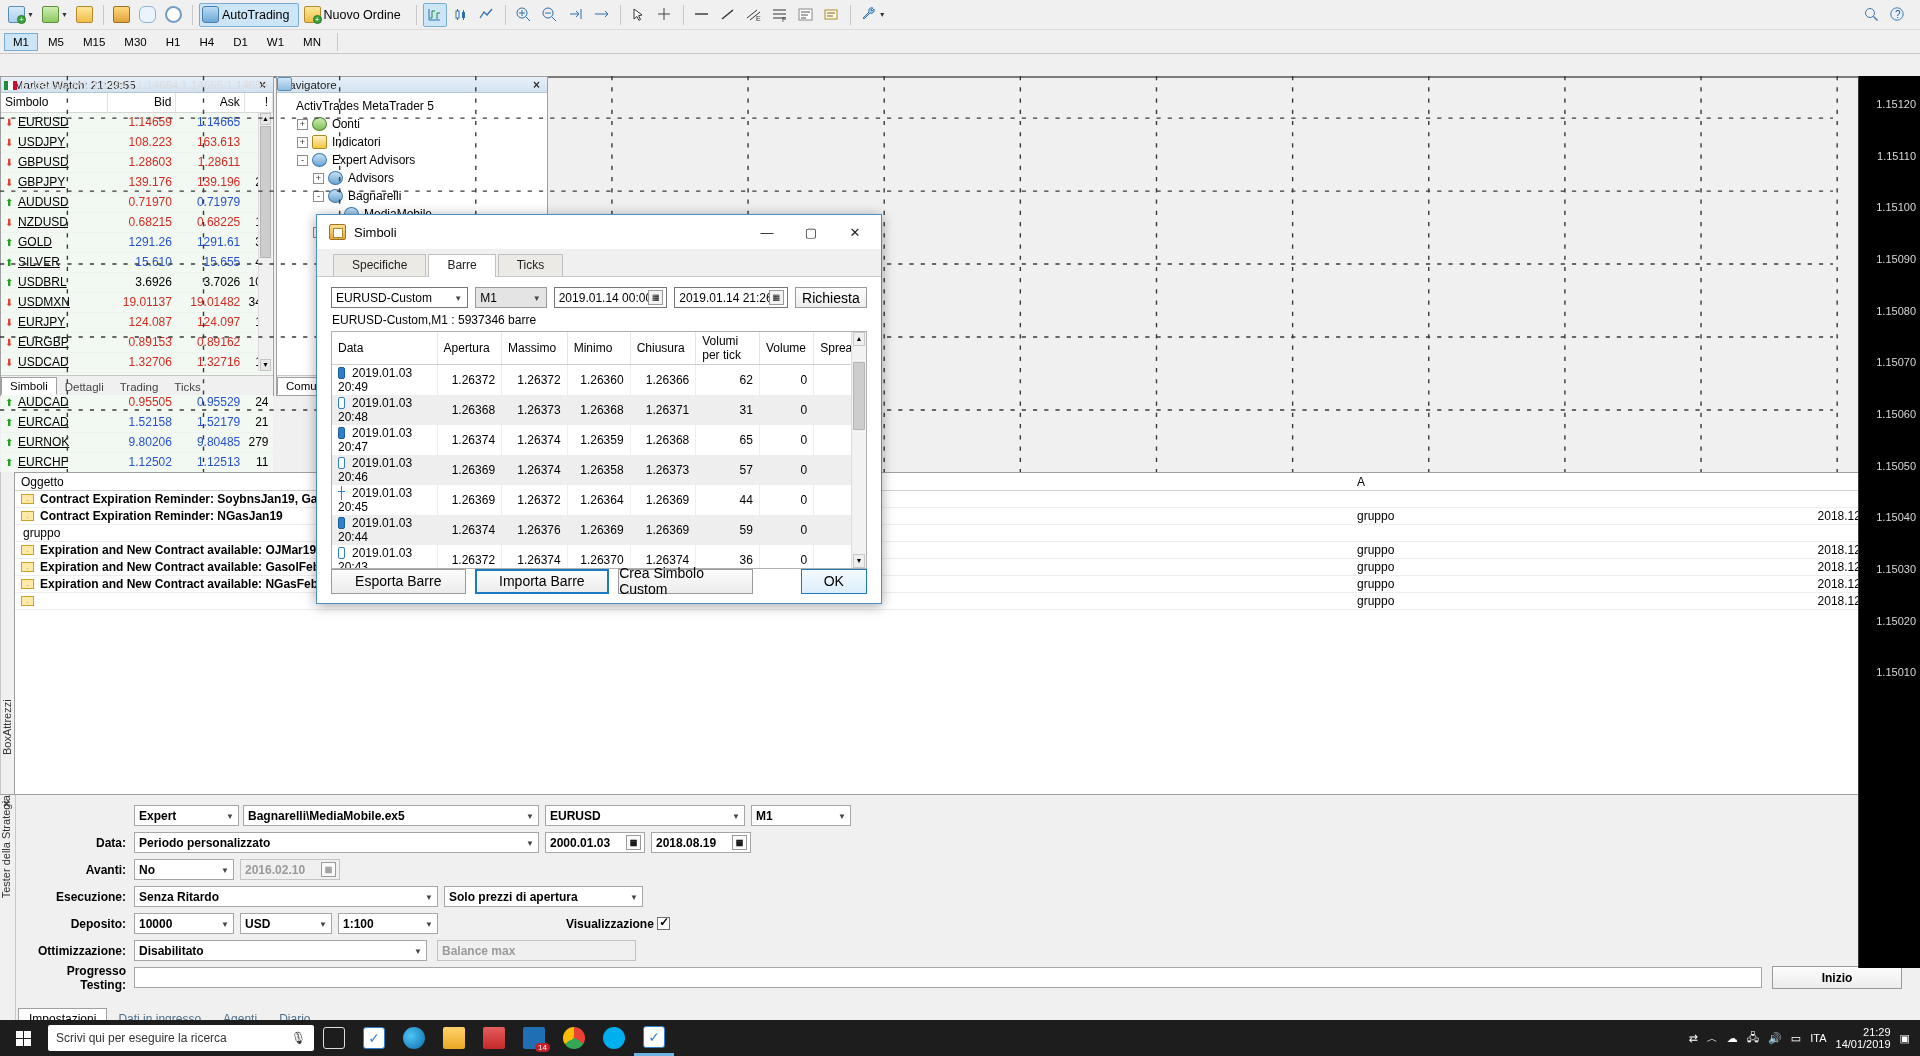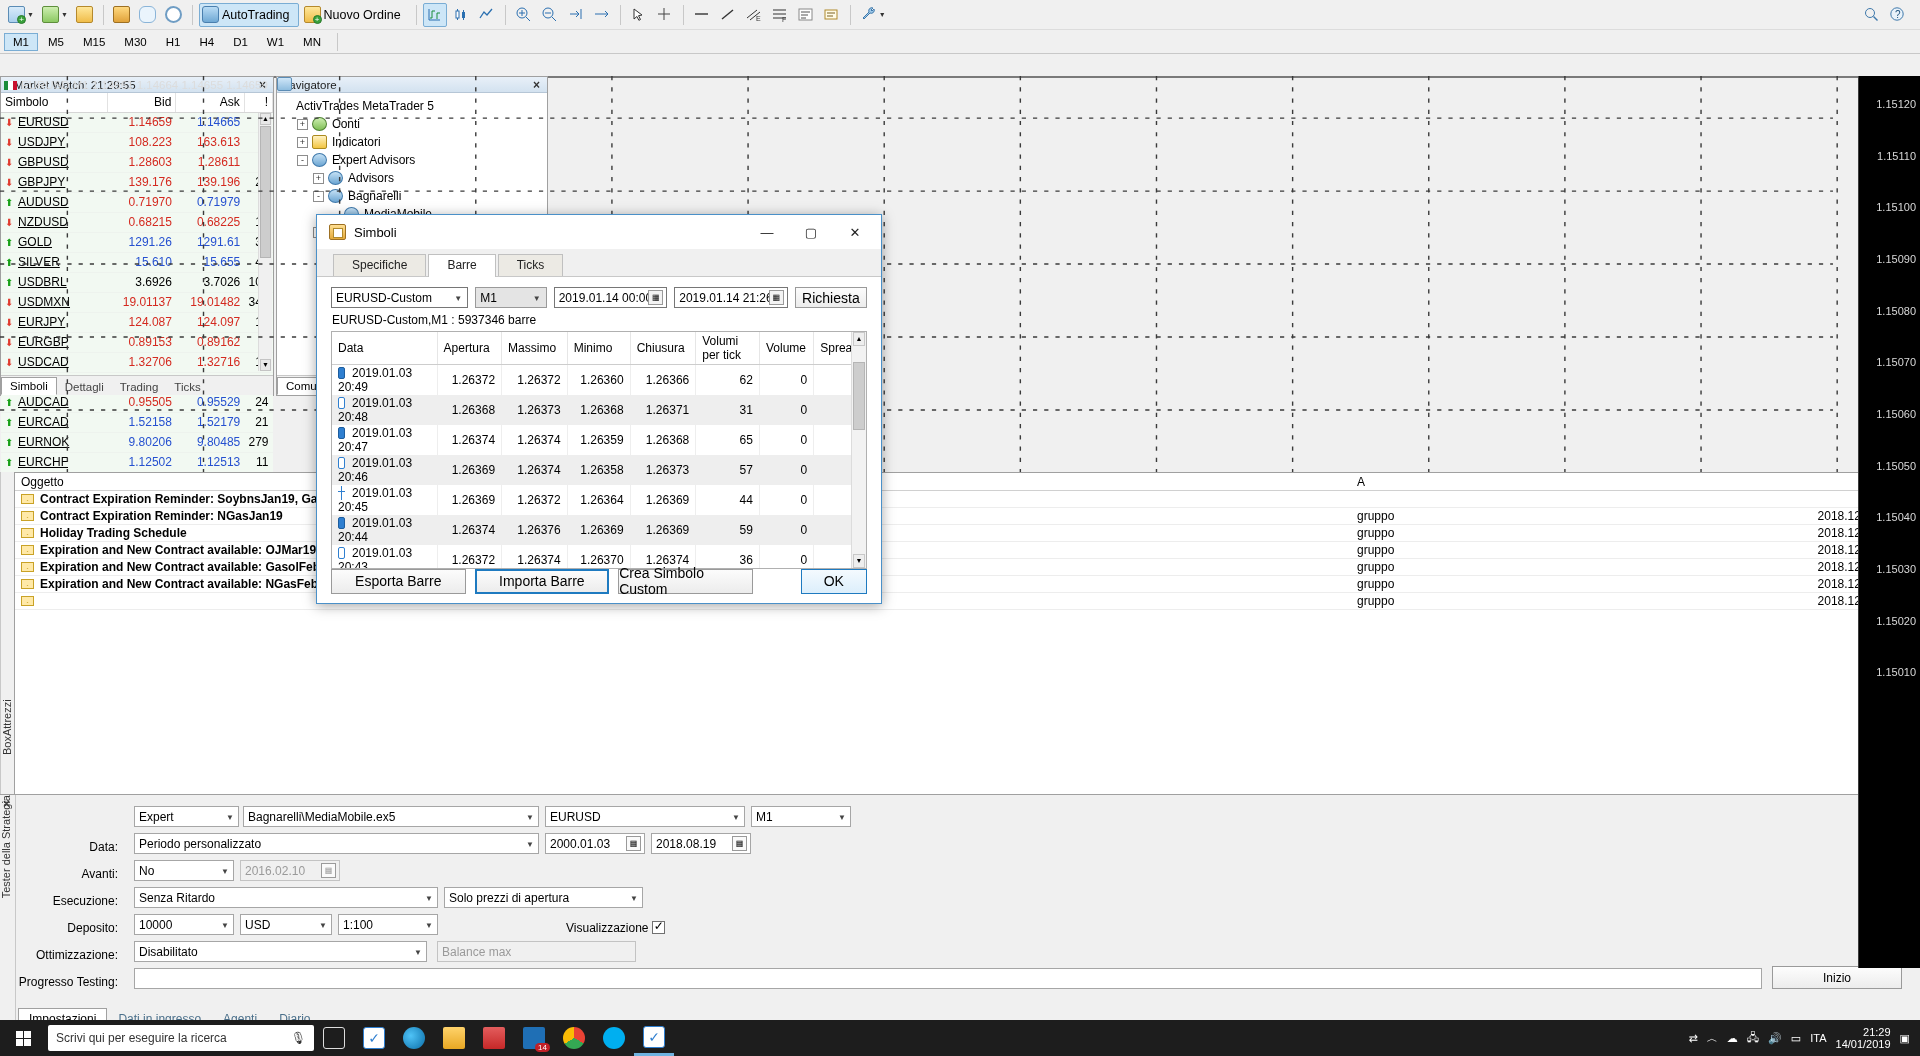--- a/index.html
+++ b/index.html
@@ -107,22 +107,22 @@
             background:#f0f0f0; border-top:1px solid #c8c8c8; width:760px;}
   .tb-tabs .t{ padding:3px 9px; color:#4a6f8a;}
   .tb-tabs .sep{ color:#bbb; padding:3px 0;}
 
   
   .tester{ position:absolute; left:0; right:0; bottom:26px; height:236px; background:#f0f0f0; border-top:1px solid #a0a0a0;}
   .tester-vtab{ position:absolute; left:0; top:0; bottom:0; width:16px; background:#f0f0f0; border-right:1px solid #c8c8c8;}
   .tester-vtab .vt{ writing-mode:vertical-rl; transform:rotate(180deg); font-size:11px; padding-top:10px; text-align:center; color:#333; display:block;}
   .tester-x{ position:absolute; left:3px; top:2px; font-size:12px; font-weight:bold; color:#444; cursor:pointer;}
   .tform{ position:absolute; left:18px; right:0; top:0; bottom:22px; background:#f0f0f0; padding-top:9px;}
-  .frow{ display:flex; align-items:flex-end; height:23px; margin-bottom:4px;}
-  .flabel{ width:116px; text-align:right; padding-right:16px; font-size:12px;}
+  .frow{ display:flex; align-items:center; height:23px; margin-bottom:4px;font-weight:bold;}
+  .flabel{ width:116px; text-align:right; padding-right:8px; font-size:12px;}
   .ctl{ height:21px; border:1px solid #a6a6a6; background:#fff; font-size:12px; display:flex; align-items:center;
         padding:0 4px; position:relative; color:#000;}
   .ctl.disabled{ background:#f0f0f0; color:#9a9a9a; border-color:#c3c3c3;}
   .ctl .dd{ position:absolute; right:4px; top:50%; transform:translateY(-50%); font-size:8px; color:#444;}
   .ctl .cal{ position:absolute; right:3px; top:2px; width:15px; height:15px; border:1px solid #9a9a9a; background:#fafafa; font-size:8px; text-align:center; line-height:14px;}
   .chk{ width:13px; height:13px; border:1px solid #707070; background:#fff; display:inline-block; position:relative; vertical-align:-2px;}
   .chk.on:after{ content:"✓"; position:absolute; left:1px; top:-3px; font-size:12px; color:#000;}
   .progress{ flex:1; height:21px; border:1px solid #a6a6a6; background:#fff; margin-right:10px;}
   .btn{ border:1px solid #9a9a9a; background:linear-gradient(#fdfdfd,#ececec); height:23px; font-size:12px;
         display:inline-flex; align-items:center; justify-content:center; cursor:pointer;}
@@ -1188,21 +1188,20 @@
             <div class="c1"><span class="envelope"></span>Contract Expiration Reminder: SoybnsJan19, GasolJan19</div>
             <div class="c2"></div>
             <div class="c3"></div>
           </div>
           <div class="mail-row">
             <div class="c1"><span class="envelope"></span>Contract Expiration Reminder: NGasJan19</div>
             <div class="c2">gruppo</div>
             <div class="c3">2018.12.27 09:28</div>
           </div>
           <div class="mail-row">
-            <div class="c1"><span class="envelope"></span>Holiday Trading Schedule</div>
             <div class="c2">gruppo</div>
             <div class="c3">2018.12.25 21:17</div>
           </div>
           <div class="mail-row">
             <div class="c1"><span class="envelope"></span>Expiration and New Contract available: OJMar19</div>
             <div class="c2">gruppo</div>
             <div class="c3">2018.12.20 16:01</div>
           </div>
           <div class="mail-row">
             <div class="c1"><span class="envelope"></span>Expiration and New Contract available: GasolFeb19, SoybnsMar19</div>

